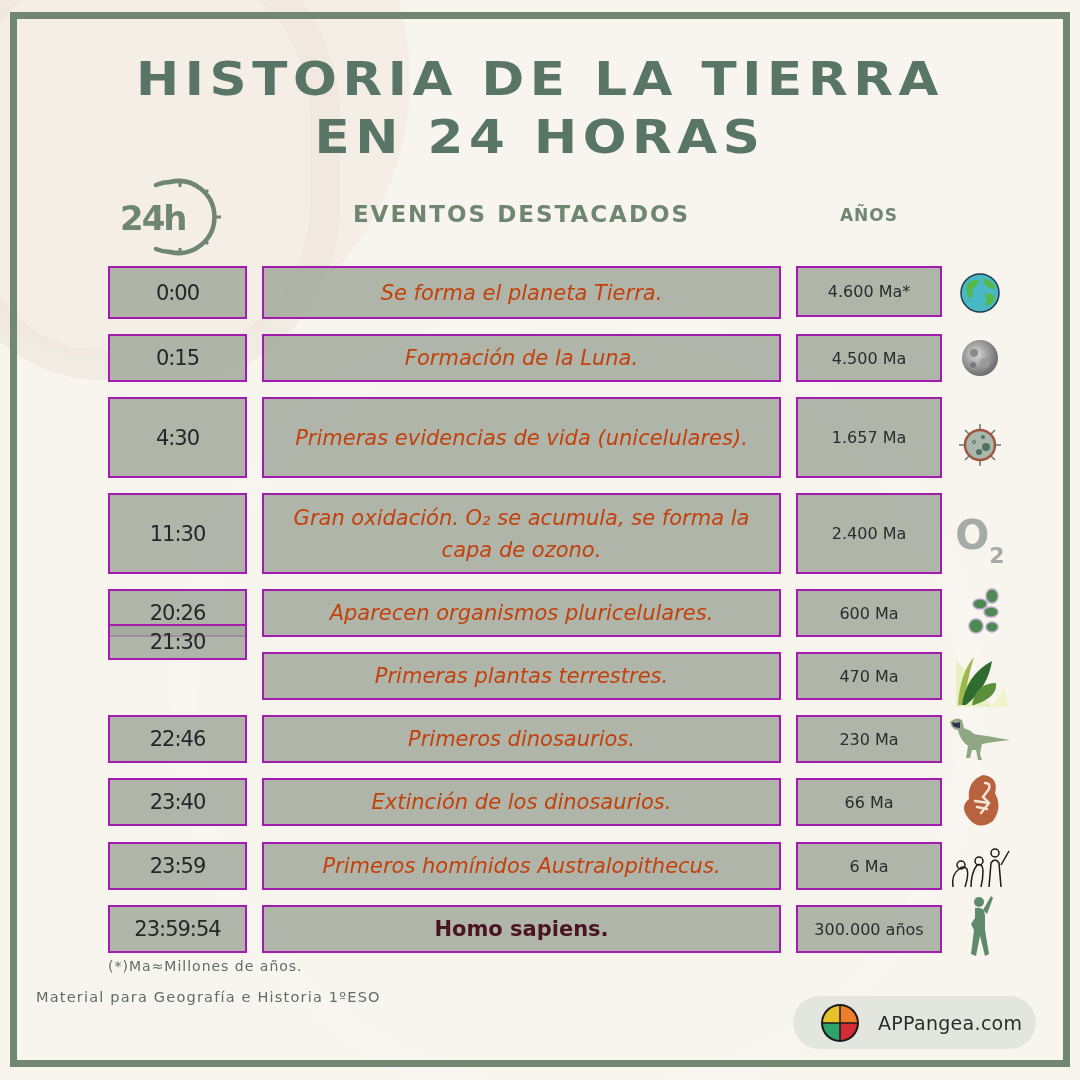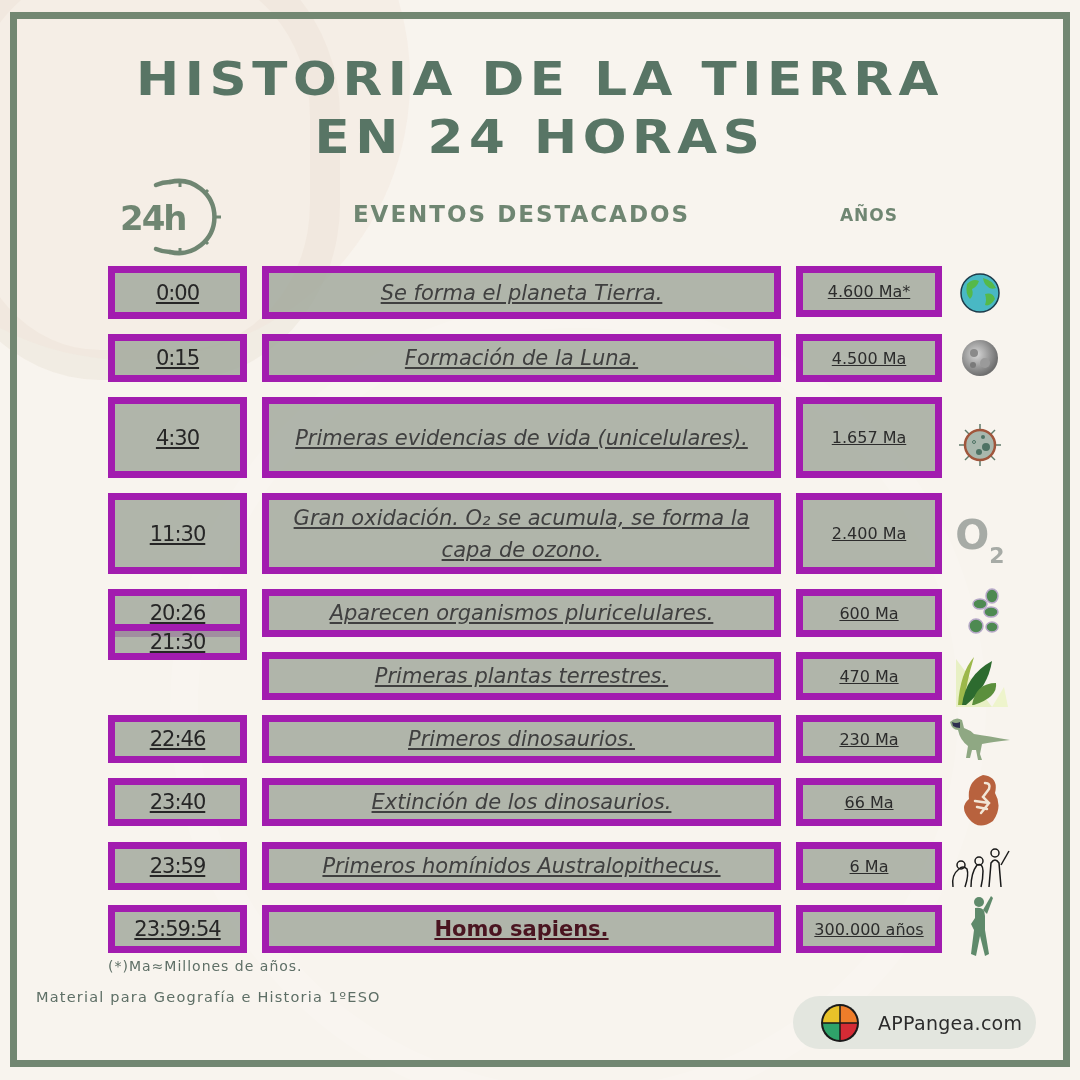--- a/index.html
+++ b/index.html
@@ -27,27 +27,26 @@
     position: absolute; color: #6f8672; font-weight: bold;
     font-family: "DejaVu Sans", sans-serif;
   }
   .hdr-events { left: 262px; width: 519px; top: 201px; text-align: center; font-size: 23px; letter-spacing: 2px; }
   .hdr-years { left: 796px; width: 146px; top: 205px; text-align: center; font-size: 17px; letter-spacing: 1px; }
   .clock { position: absolute; left: 118px; top: 174px; width: 110px; height: 86px; }
 
   .cell {
     position: absolute; box-sizing: border-box;
     background: rgba(160,167,155,0.82);
-    border: 7px solid #a21caf;
+    border: 2px solid #a21caf;
     display: flex; align-items: center; justify-content: center; text-align: center;
     color: #2a2a2a;
-    text-decoration: underline;
   }
   .c-time { left: 108px; width: 139px; font-size: 21px; font-family: "DejaVu Sans", sans-serif; letter-spacing: -1px; color:#262626; }
-  .c-event { left: 262px; width: 519px; font-size: 21px; font-style: italic; font-family: "DejaVu Sans", sans-serif; line-height: 32px; color:#404040; padding: 0 10px; }
+  .c-event { left: 262px; width: 519px; font-size: 21px; font-style: italic; font-family: "DejaVu Sans", sans-serif; line-height: 32px; color:#c2410c; padding: 0 10px; }
   .c-years { left: 796px; width: 146px; font-size: 16px; font-family: "DejaVu Sans", sans-serif; color:#2c2c2c; }
   .c-event.bold { font-style: normal; font-weight: bold; color: #4a1420; }
   .icon { position: absolute; left: 952px; width: 56px; display:flex; align-items:center; justify-content:center; }
 
   .footnote {
     position: absolute; left: 108px; top: 958px; font-size: 14px; color: #5e6f66; letter-spacing: 1px;
   }
   .notes { position: absolute; left: 36px; top: 986px; font-size: 14.5px; color: #5e6f66; letter-spacing: 1.2px; line-height: 22px; }
   .brand {
     position: absolute; left: 793px; top: 996px; width: 243px; height: 53px;

